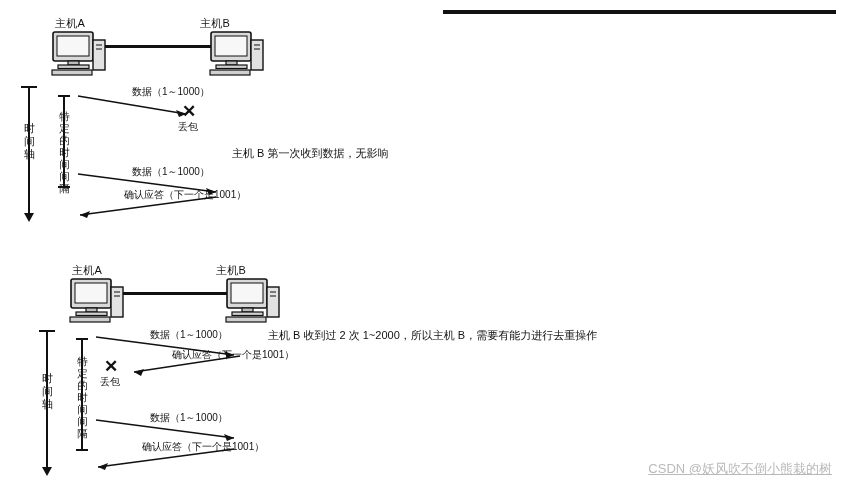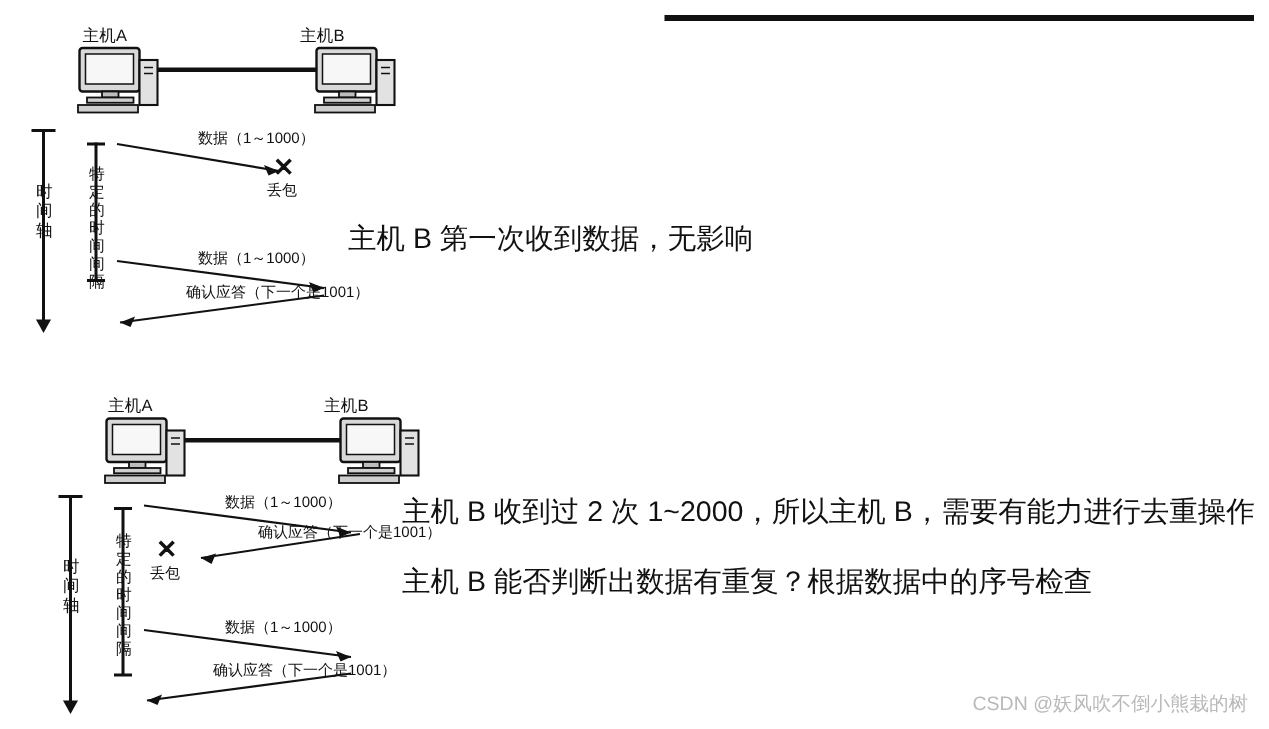--- a/index.html
+++ b/index.html
@@ -105,32 +105,33 @@
     position: absolute;
     font-size: 10px;
     color: #111;
     white-space: nowrap;
     text-align: right;
   }
 
   
   .note {
     position: absolute;
-    font-size: 19px;
+    font-size: 11px;
     color: #111;
     white-space: nowrap;
   }
 
   .watermark {
     position: absolute;
     right: 14px;
     bottom: 8px;
     font-size: 13px;
     color: #b9b9b9;
     white-space: nowrap;
+    text-decoration: underline;
   }
 
   svg { display: block; overflow: visible; }
 </style>
 </head>
 <body>
 
 <div class="stage">
 
   <div class="abs top-bar"></div>
@@ -279,17 +280,16 @@
 
     <div class="msg-wrap" style="left:96px;top:197px;">
       <svg width="150" height="26" viewBox="0 0 150 26">
         <line x1="138" y1="2" x2="2" y2="20" stroke="#111" stroke-width="1.4"></line>
         <polygon points="2,20 12,16 9,23" fill="#111"></polygon>
       </svg>
     </div>
     <div class="msg-label" style="left:98px;top:190px;">确认应答（下一个是1001）</div>
 
     <div class="note" style="left:268px;top:78px;">主机 B 收到过 2 次 1~2000，所以主机 B，需要有能力进行去重操作</div>
-    <div class="note" style="left:268px;top:125px;">主机 B 能否判断出数据有重复？根据数据中的序号检查</div>
   </div>
 
   <div class="watermark">CSDN @妖风吹不倒小熊栽的树</div>
 </div>
 
 </body></html>

